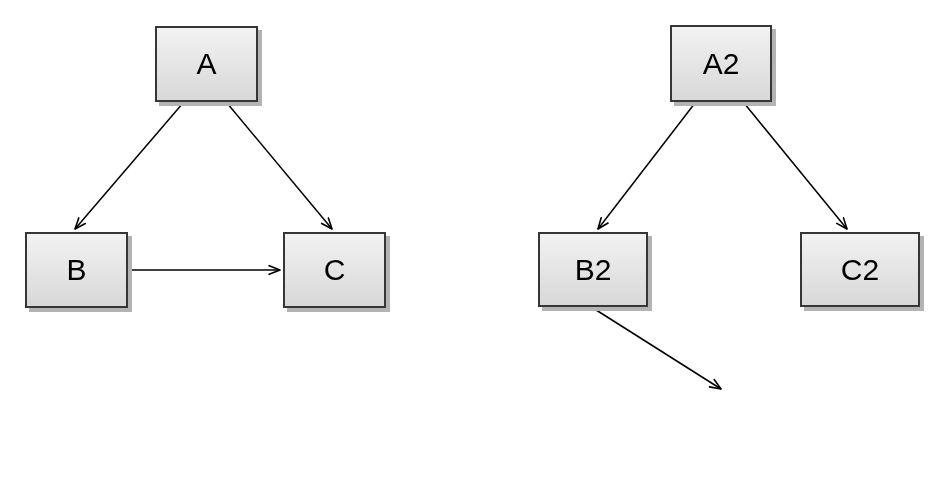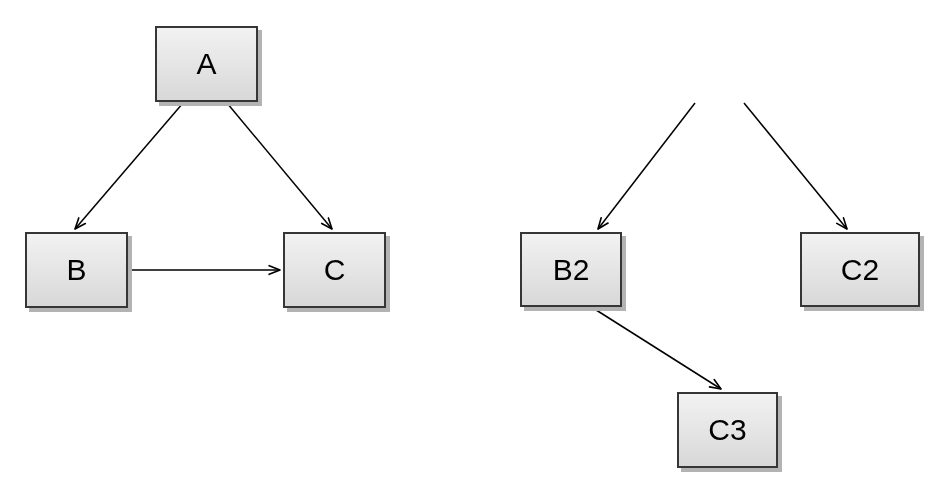--- a/index.html
+++ b/index.html
@@ -43,16 +43,16 @@
         <line x1="130" y1="270" x2="280" y2="270" stroke="#000000" stroke-width="1.5" marker-end="url(#arrowhead)"></line>
         <line x1="695" y1="103" x2="598" y2="229" stroke="#000000" stroke-width="1.5" marker-end="url(#arrowhead)"></line>
         <line x1="744" y1="103" x2="847" y2="229" stroke="#000000" stroke-width="1.5" marker-end="url(#arrowhead)"></line>
         <line x1="593" y1="308" x2="721" y2="389" stroke="#000000" stroke-width="1.5" marker-end="url(#arrowhead)"></line>
       </g>
   </svg>
 
 <div class="node" style="left: 155px; top: 26px; width: 103px; height: 76px;">A</div>
     <div class="node" style="left: 25px; top: 232px; width: 103px; height: 76px;">B</div>
     <div class="node" style="left: 283px; top: 232px; width: 103px; height: 76px;">C</div>
-    <div class="node" style="left: 520px; top: 232px; width: 102px; height: 75px;">B2</div>
+    <div class="node" style="left: 670px; top: 25px; width: 102px; height: 77px;">A2</div>
+    <div class="node" style="left: 538px; top: 232px; width: 110px; height: 75px;">B2</div>
     <div class="node" style="left: 800px; top: 232px; width: 120px; height: 75px;">C2</div>
-    <div class="node" style="left: 677px; top: 392px; width: 101px; height: 76px;">C3</div>
   </div>
 
 </body></html>

